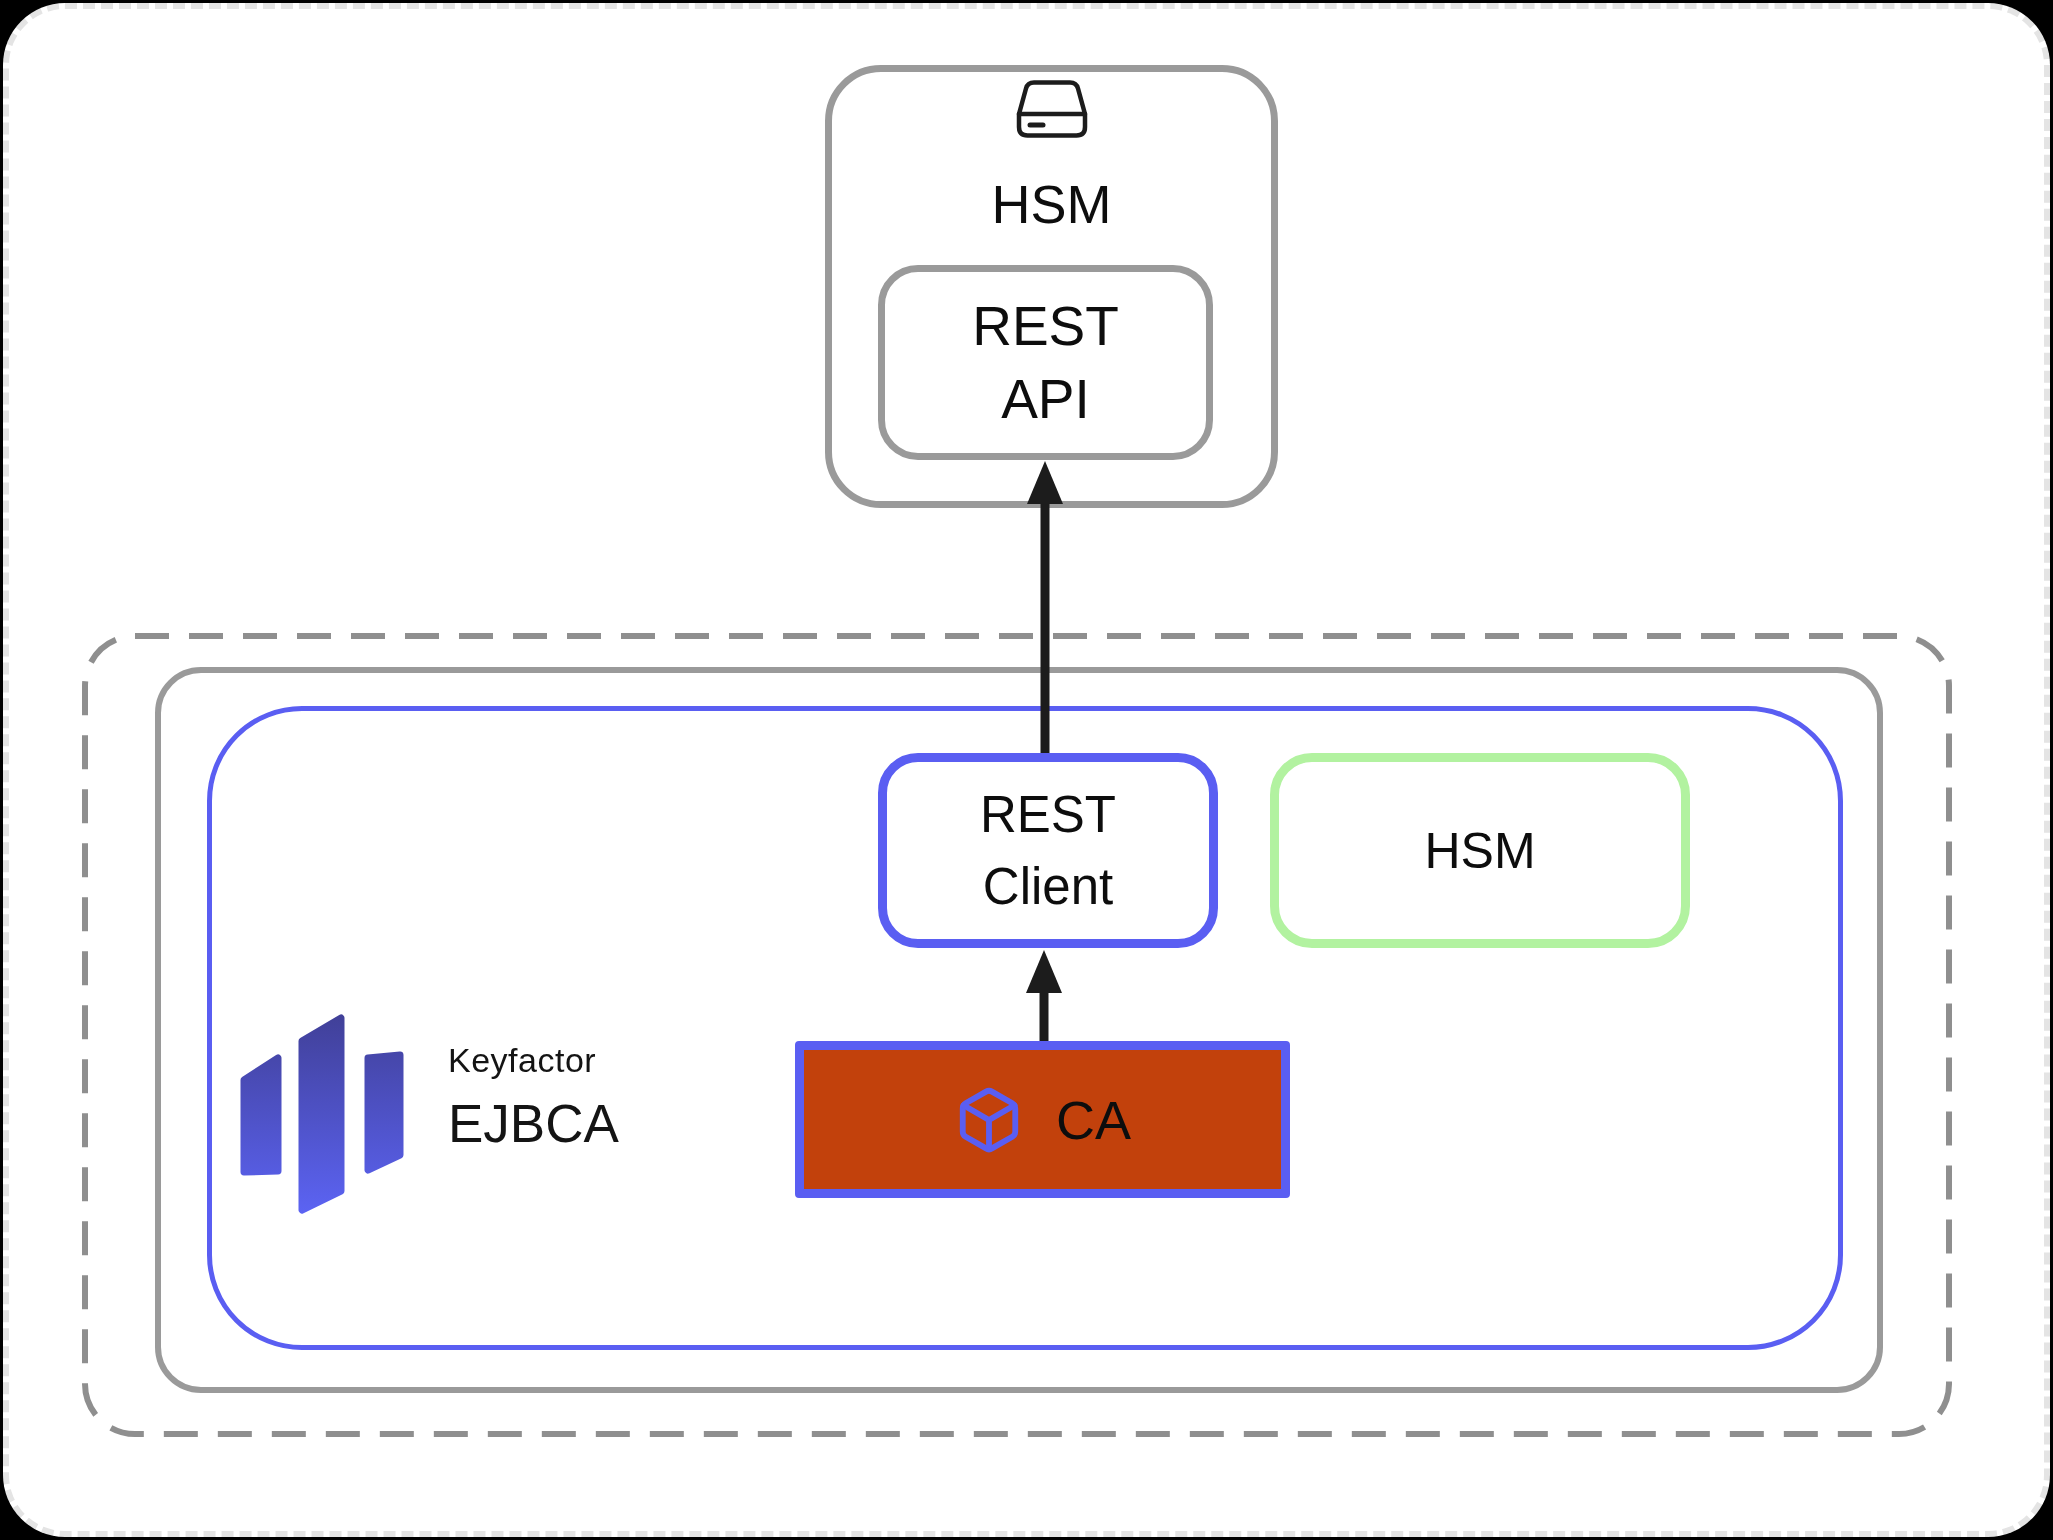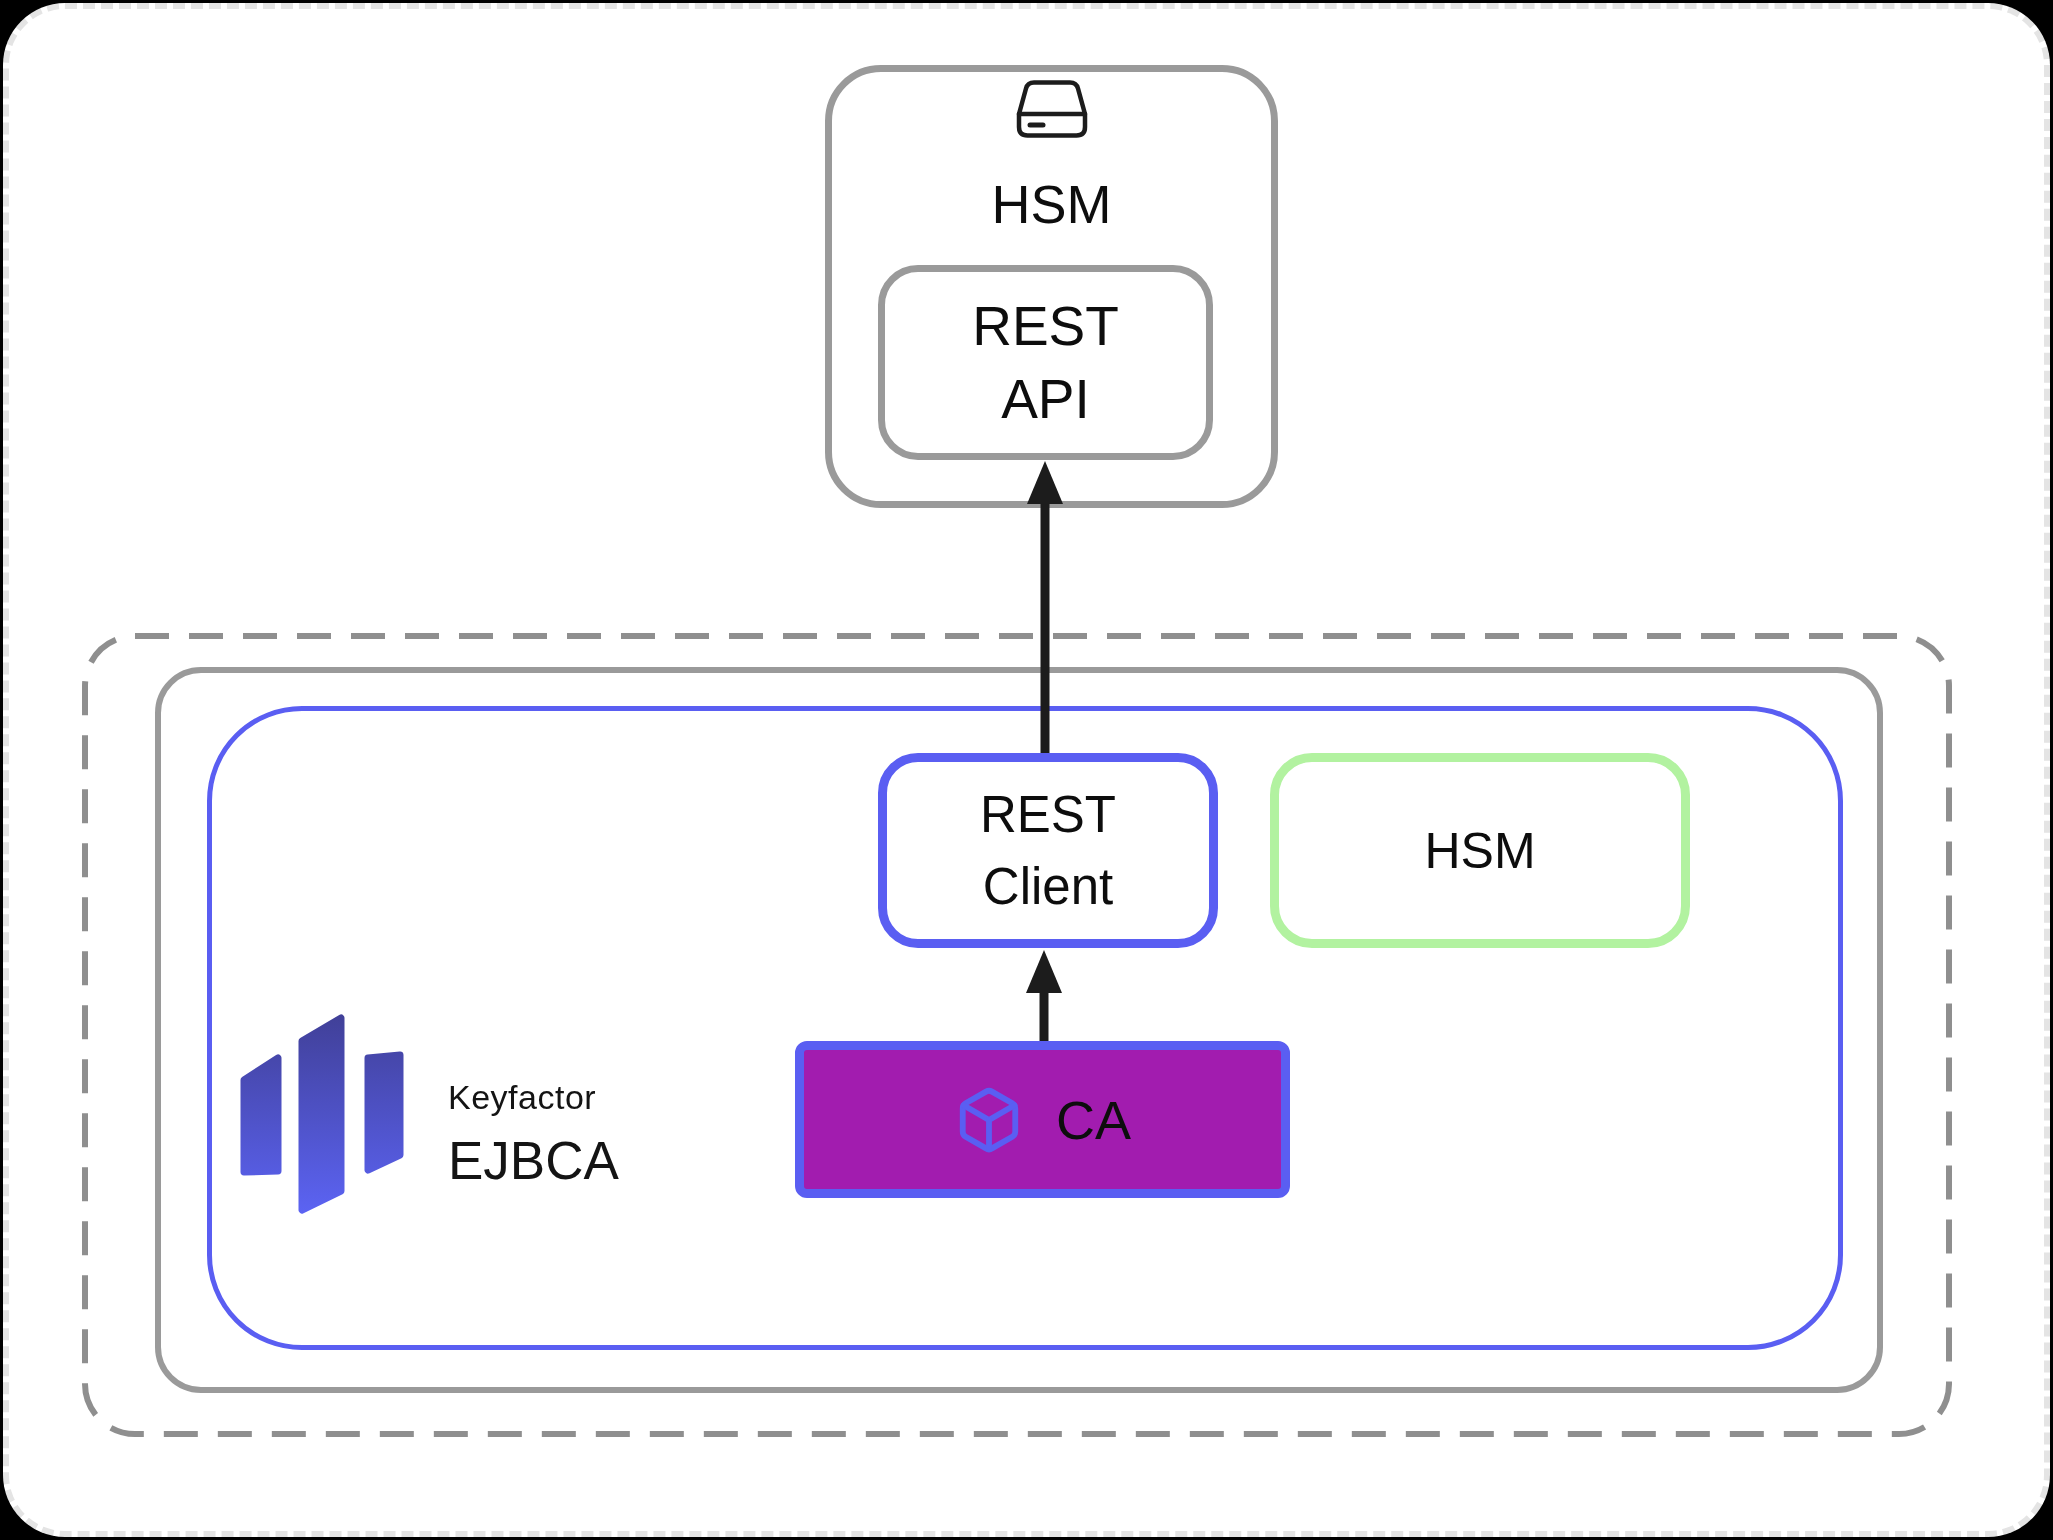--- a/index.html
+++ b/index.html
@@ -28,29 +28,29 @@
                 font-size:55px;line-height:73px;color:#0d0d0d;box-sizing:border-box;}
 
   
   .two-line{display:flex;flex-direction:column;align-items:center;justify-content:center;text-align:center;}
   .rest-client-box{left:878px;top:753px;width:340px;height:195px;background:#fff;
                    border:9px solid var(--blue,#5a5ef2);border-radius:40px;
                    font-size:51px;line-height:72px;color:#0d0d0d;}
   .hsm-config-box{left:1270px;top:753px;width:420px;height:195px;background:#fff;
                   border:9px solid var(--green,#b2f2a0);border-radius:42px;
                   font-size:50px;line-height:72px;color:#0d0d0d;}
-  .ca-box{left:795px;top:1041px;width:495px;height:157px;background:#a21caf;
-          border:9px solid var(--blue,#5a5ef2);border-radius:12px;
+  .ca-box{left:795px;top:1041px;width:495px;height:157px;background:#c2410c;
+          border:9px solid var(--blue,#5a5ef2);border-radius:4px;
           display:flex;align-items:center;justify-content:center;gap:32px;
           font-size:54px;color:#0d0d0d;}
   .cube-icon{width:70px;height:70px;flex:0 0 auto;}
 
   
   .logo-mark{position:absolute;left:238px;top:1010px;width:168px;height:208px;}
-  .brand{position:absolute;left:448px;top:1040px;margin-top:37px;}
+  .brand{position:absolute;left:448px;top:1040px;}
   .brand-name{font-size:34px;line-height:40px;color:#141414;letter-spacing:0.5px;}
   .brand-product{font-size:53px;line-height:80px;color:#141414;margin-top:4px;}
 
   .arrows{position:absolute;left:0;top:0;width:2053px;height:1540px;pointer-events:none;z-index:5;}
 </style>
 </head>
 <body>
 
 <div class="stage">
   <div class="sheet"></div>

